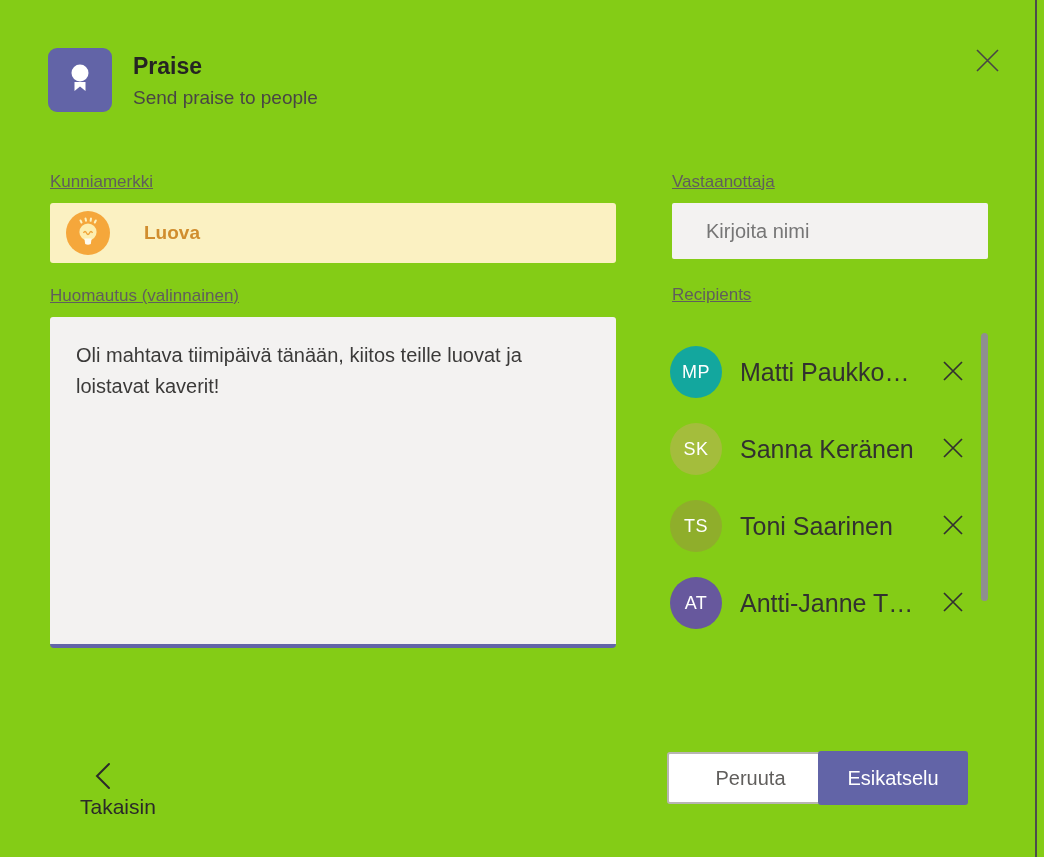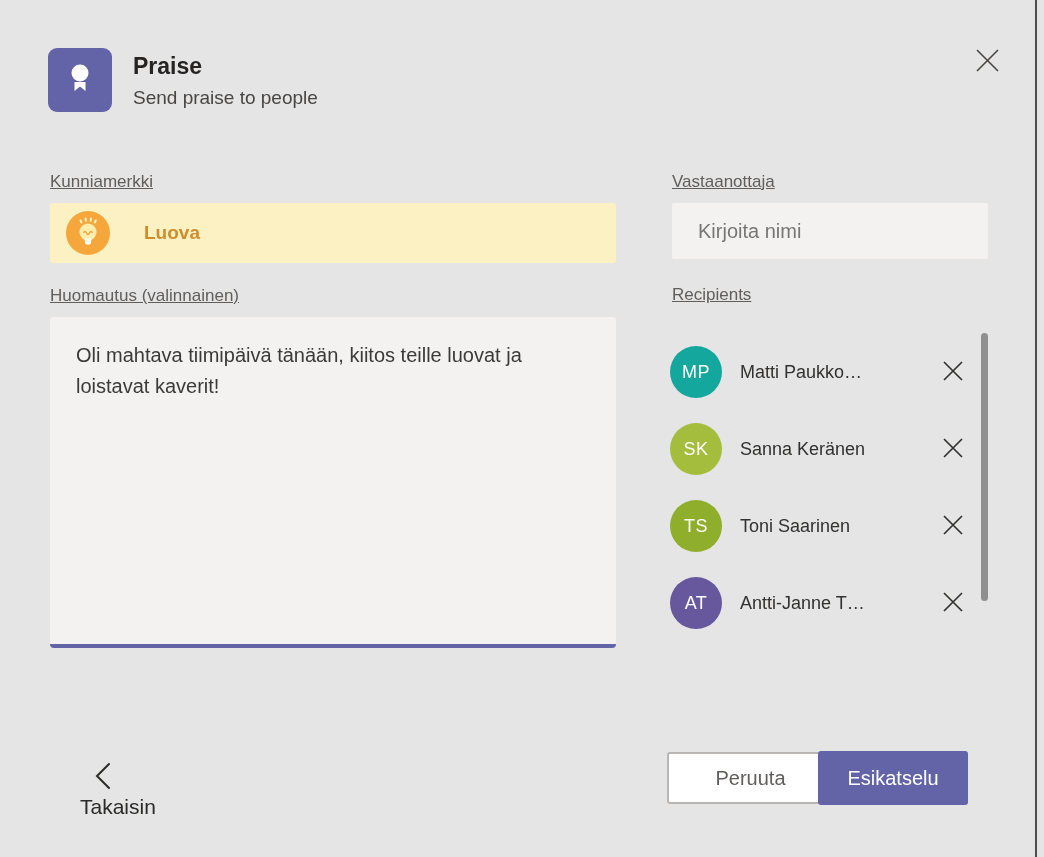--- a/index.html
+++ b/index.html
@@ -1,20 +1,20 @@
 <!DOCTYPE html>
 <html style="--accent: #6264a7; --banner-bg: #fbf1c2; --banner-text: #d08d2e; --badge-orange: #f5a73b; --field-bg: #f3f2f1; --label: #605e5c; --scrollbar: #8f8f8f;"><head>
 <meta charset="utf-8">
 <style>
   * { margin: 0; padding: 0; box-sizing: border-box; }
   html, body { background: #fff; }
   body { font-family: "Liberation Sans", sans-serif; }
   .stage {
     position: relative; width: 1044px; height: 857px;
-    background: #e5e5e5; overflow: hidden;
+    background: #84cc16; overflow: hidden;
   }
   .right-border {
     position: absolute; left: 1035px; top: 0; width: 2px; height: 857px;
     background: #4c4c4c;
   }
   
   .app-icon {
     position: absolute; left: 48px; top: 48px; width: 64px; height: 64px;
     background: var(--accent); border-radius: 9px;
     display: flex; align-items: center; justify-content: center;
@@ -54,36 +54,36 @@
     background: var(--field-bg); border: none; outline: none; resize: none;
     border-bottom: 4px solid var(--accent);
     border-radius: 3px 3px 4px 4px;
     padding: 23px 26px; font-family: inherit;
     font-size: 20px; line-height: 31px; color: #3b3a39;
   }
   
   .recipient-input {
     position: absolute; left: 672px; top: 203px; width: 316px; height: 56px;
     background: var(--field-bg); border: none; outline: none;
-    padding: 0 26px; font-family: inherit; font-size: 20px; color: #323130;
+    padding: 0 34px; font-family: inherit; font-size: 20px; color: #323130;
     border-radius: 2px;
   }
   .recipient-input::placeholder { color: #767676; opacity: 1; }
   
   .recipient-row {
     position: absolute; left: 670px; width: 300px; height: 52px;
     display: flex; align-items: center;
   }
   .avatar {
     width: 52px; height: 52px; border-radius: 50%; flex: 0 0 auto;
     display: flex; align-items: center; justify-content: center;
     color: #fff; font-size: 18px; font-weight: 500; letter-spacing: .5px;
   }
   .recipient-name {
-    margin-left: 18px; font-size: 18px; color: #323130; white-space: nowrap;
+    margin-left: 18px; font-size: 25px; color: #323130; white-space: nowrap;
     overflow: hidden; text-overflow: ellipsis; max-width: 182px;
   }
   .remove-btn {
     position: absolute; right: 0; width: 34px; height: 34px;
     display: flex; align-items: center; justify-content: center; cursor: pointer;
     background: none; border: none;
   }
   .scrollbar-thumb {
     position: absolute; left: 981px; top: 333px; width: 7px; height: 268px;
     background: var(--scrollbar); border-radius: 4px;

